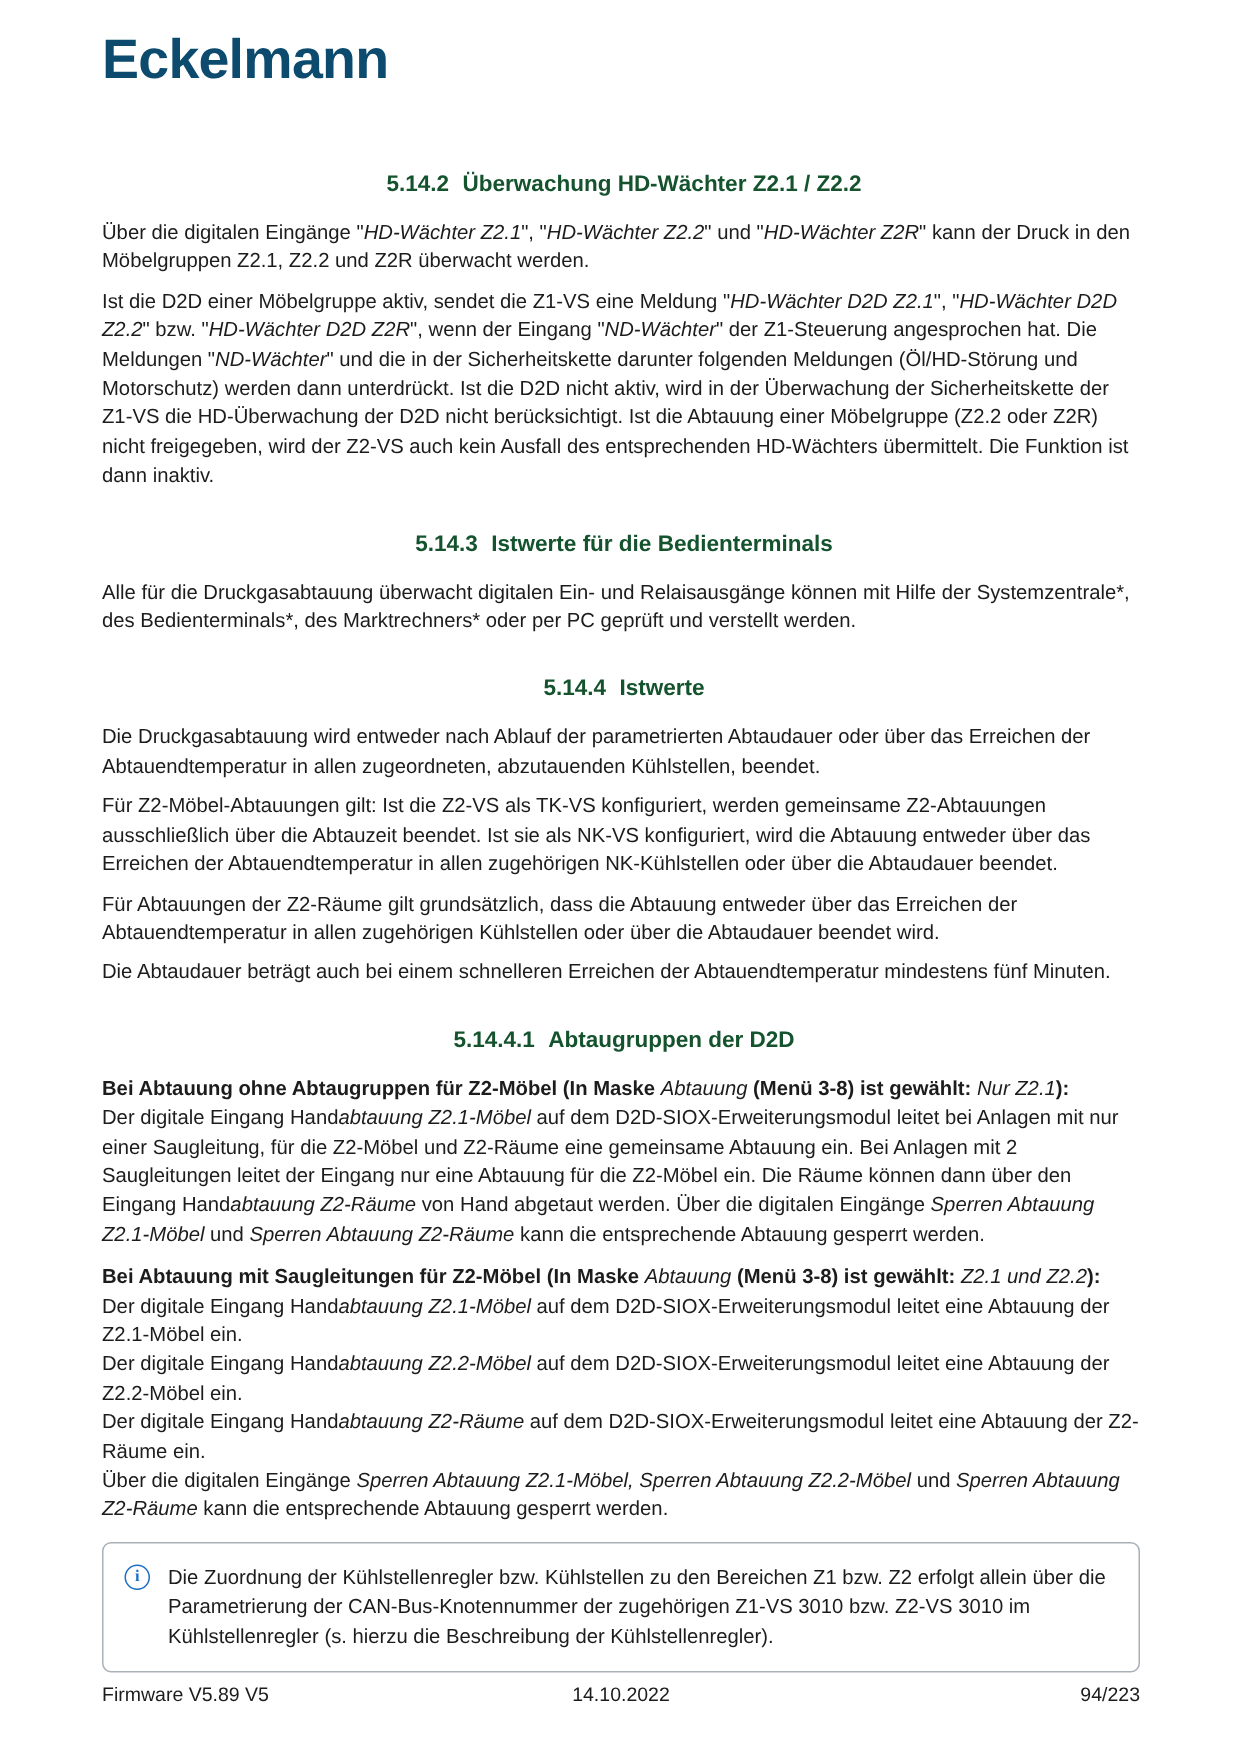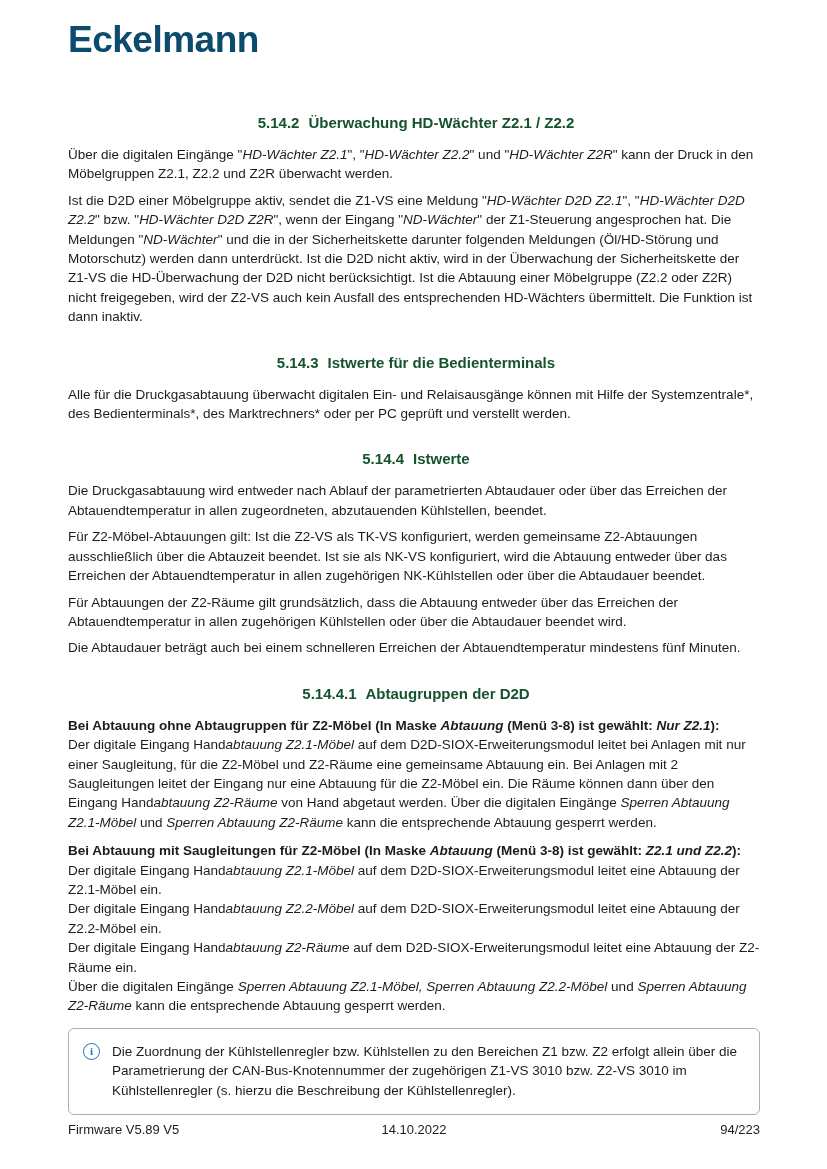--- a/index.html
+++ b/index.html
@@ -39,21 +39,21 @@
   h2 .sec-num { margin-right: 9px; }
   p.para {
     font-size: 13.5px;
     line-height: 19.4px;
     margin: 0 0 7px 0;
   }
   p.para.lead { margin-bottom: 0; }
   p.para.tail { margin-bottom: 9px; }
   .run-i  { font-style: italic; }
   .run-b  { font-weight: bold; }
-  .run-bi { font-weight: bold; font-style: italic; }
+  .run-bi { font-weight: normal; font-style: italic; }
   .info-box {
     margin-top: 12px;
     border: 1px solid #a9b0b7;
     border-radius: 6px;
     padding: 13px 16px 14px 14px;
     display: flex;
     align-items: flex-start;
     gap: 12px;
     background: #ffffff;
     box-sizing: border-box;

